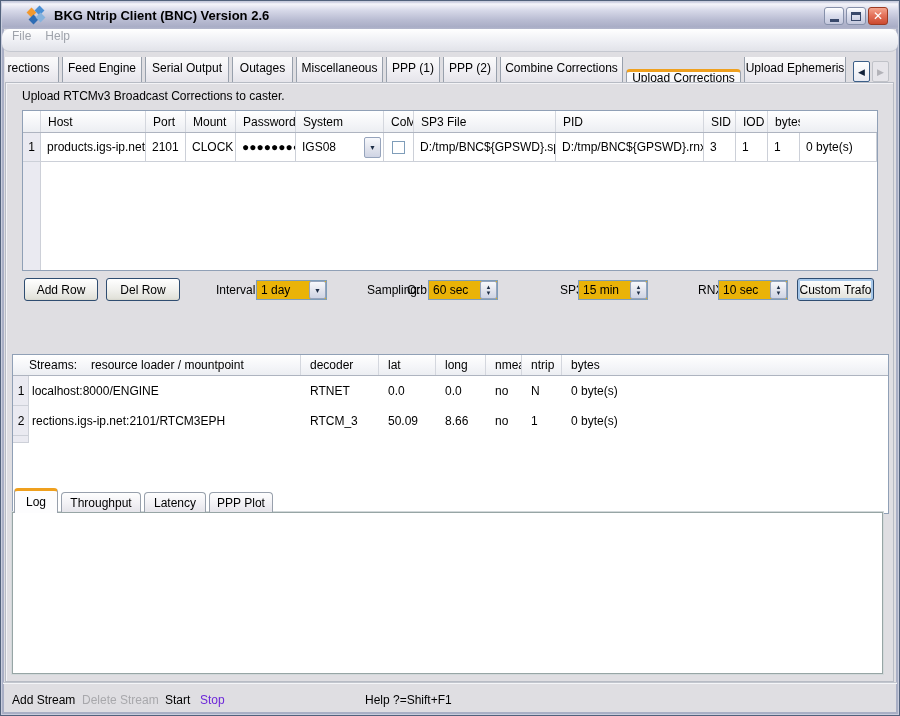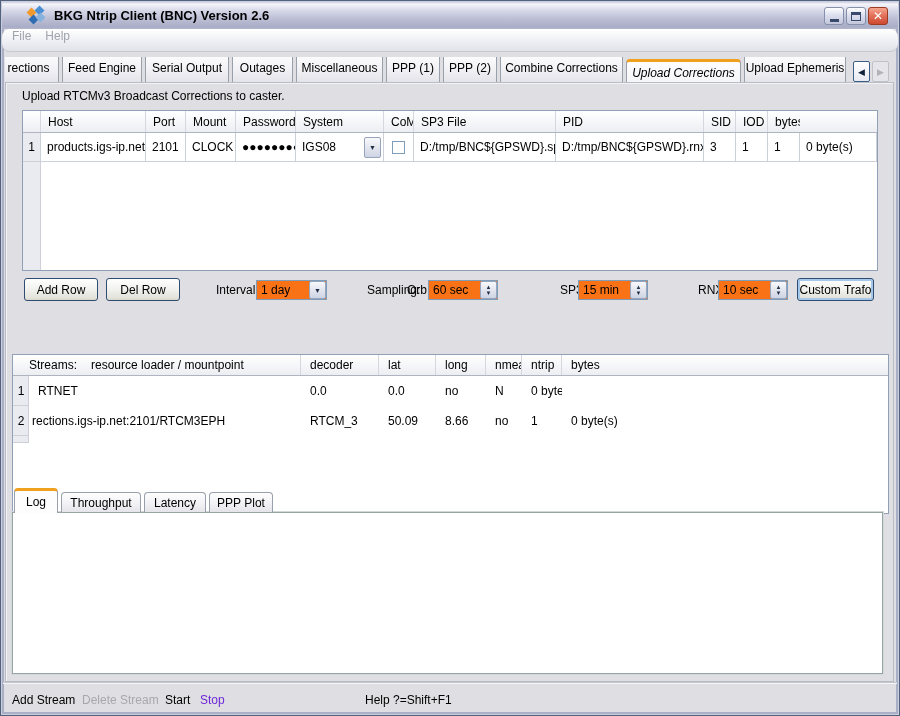--- a/index.html
+++ b/index.html
@@ -42,23 +42,23 @@
   
   .pane { position:absolute; top:82px; left:5px; width:889px; height:600px;
     border:1px solid #b7bbc4; box-shadow:inset 1px 1px 0 #f3f3f6; }
   .tabbar { position:absolute; top:57px; left:5px; width:846px; height:25px;
     display:flex; align-items:flex-end; overflow:hidden; z-index:3; }
   .tab { height:30px; margin-right:3px; flex:none;
     display:flex; align-items:center; justify-content:center; overflow:hidden; white-space:nowrap;
     border:1px solid #98a0ac; border-bottom:none; border-radius:4px 4px 0 0;
     background:linear-gradient(180deg,#fefefe,#f2f1f5 55%,#e5e4ea); }
   .tab.first { margin-left:-6px; border-left:none; border-radius:0 4px 0 0; }
-  .tab.active { height:24px; margin-bottom:-1px; z-index:4;
+  .tab.active { height:14px; margin-bottom:-1px; z-index:4;
     border-top:3px solid #efa01e; border-color-bottom:none;
-    background:linear-gradient(180deg,#fdfdfe,#f5f5f8);font-style:italic; }
+    background:linear-gradient(180deg,#fdfdfe,#f5f5f8); }
   .scroll-btn { position:absolute; top:61px; width:17px; height:21px; border-radius:2px;
     display:flex; align-items:center; justify-content:center; font-size:9px; z-index:3; }
   .scroll-left { left:853px; border:1px solid #3c5f88;
     background:linear-gradient(180deg,#ffffff,#e8eaf2); color:#10213a; }
   .scroll-right { left:872px; border:1px solid #c0c2c8; background:#e6e5ea; color:#b2b2b8; }
 
   .desc { position:absolute; left:22px; top:89px; }
 
   
   .t1 { position:absolute; left:22px; top:110px; width:856px; height:161px;
@@ -81,21 +81,21 @@
   .combo-btn { width:17px; height:21px; flex:none; border:1px solid #96a4bc; border-radius:2px;
     background:linear-gradient(180deg,#f8f9fc,#dfe2ec 60%,#cfd4e4);
     display:flex; align-items:center; justify-content:center; font-size:7px; color:#1c2c44; }
   .checkbox { width:13px; height:13px; background:#fff; border:1px solid #7f9db9; }
 
   
   .btn { position:absolute; top:278px; height:23px; border:1px solid #2f4d71; border-radius:3px;
     background:linear-gradient(180deg,#ffffff,#f1f1ee 50%,#e2e2da 92%,#d5d5cc);
     display:flex; align-items:center; justify-content:center; white-space:nowrap; }
   .lbl { position:absolute; top:283px; white-space:nowrap; }
-  .field { position:absolute; top:280px; height:20px; background:#f97316; border:1px solid #7f9db9;
+  .field { position:absolute; top:280px; height:20px; background:#eab308; border:1px solid #7f9db9;
     display:flex; align-items:center; }
   .field .val { padding-left:4px; flex:1; white-space:nowrap; overflow:hidden; }
   .spin-btns { width:17px; height:18px; margin-right:0; flex:none; border:1px solid #96a4bc; border-radius:2px;
     background:linear-gradient(180deg,#f8f9fc,#dfe2ec 60%,#cfd4e4);
     display:flex; flex-direction:column; align-items:center; justify-content:center;
     font-size:6px; line-height:6px; color:#1c2c44; }
   .combo-btn.infield { height:18px; }
 
   
   .t2 { position:absolute; left:12px; top:322px; width:877px; height:160px;
@@ -294,20 +294,21 @@
       <div class="hc">decoder</div>
       <div class="hc">lat</div>
       <div class="hc">long</div>
       <div class="hc">nmea</div>
       <div class="hc">ntrip</div>
       <div class="hc">bytes</div>
     </div>
     <div class="t2-strip"></div>
     <div class="t2-row t2-row1">
       <div class="c num">1</div>
+      <div class="c mp">localhost:8000/ENGINE</div>
       <div class="c">RTNET</div>
       <div class="c">0.0</div>
       <div class="c">0.0</div>
       <div class="c">no</div>
       <div class="c">N</div>
       <div class="c">0 byte(s)</div>
     </div>
     <div class="t2-row t2-row2">
       <div class="c num">2</div>
       <div class="c mp">rections.igs-ip.net:2101/RTCM3EPH</div>

